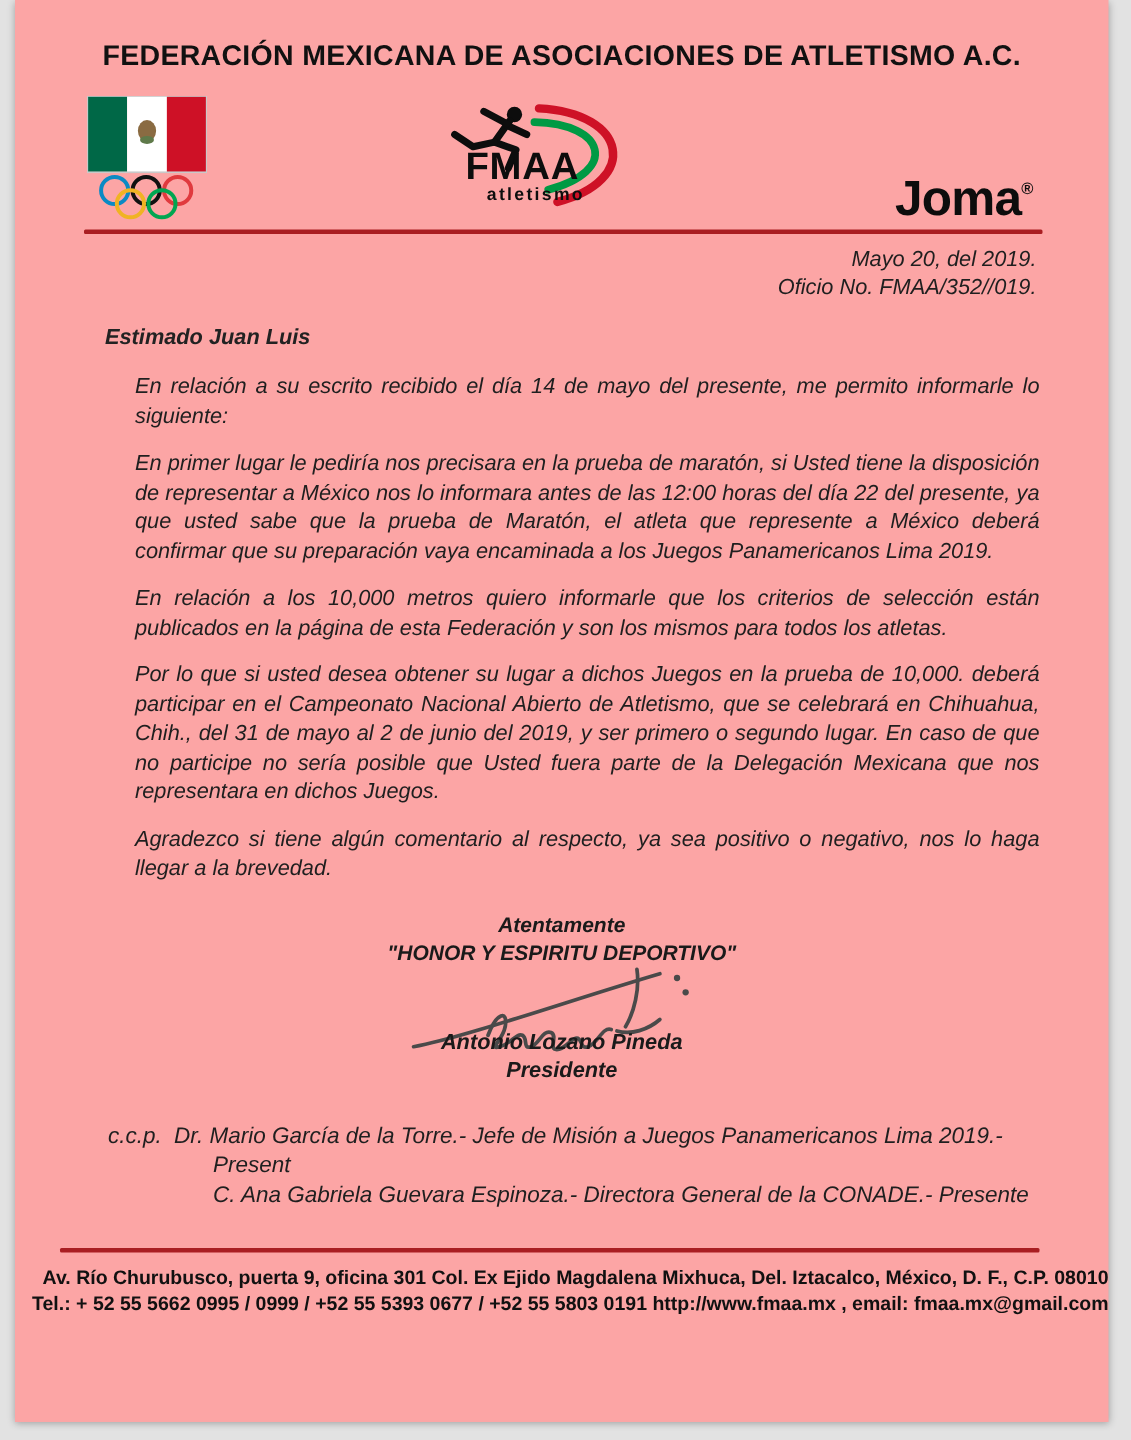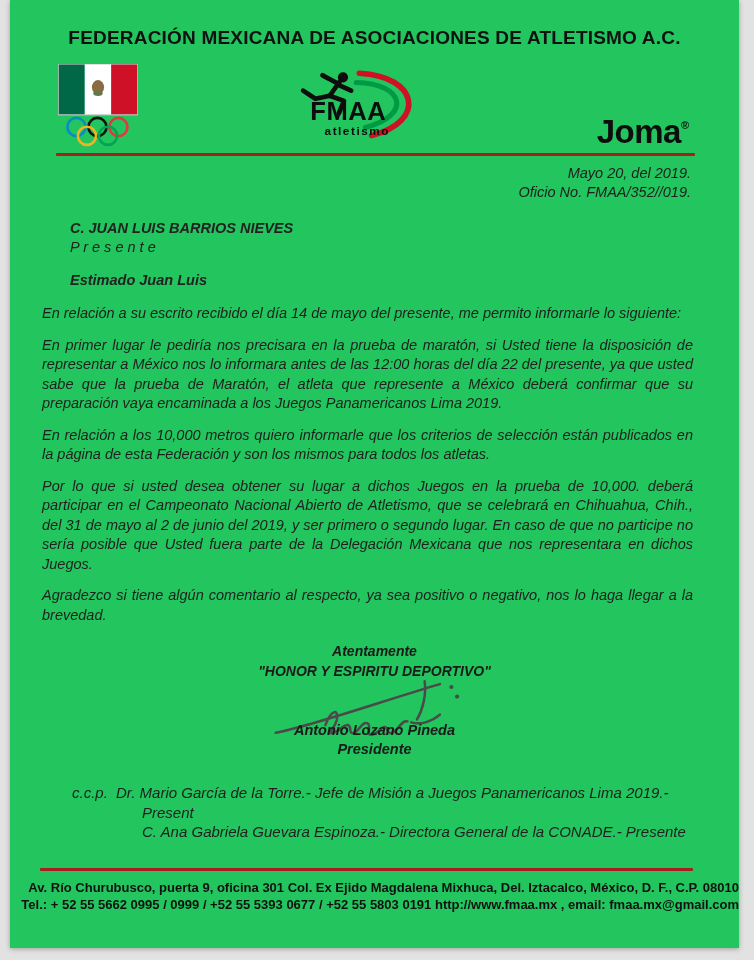--- a/index.html
+++ b/index.html
@@ -3,21 +3,21 @@
 <meta charset="utf-8">
 <style>
   html,body{margin:0;padding:0;}
   body{
     width:754px;height:960px;position:relative;overflow:hidden;
     background:#e2e2e2;
     font-family:"Liberation Sans",sans-serif;
   }
   .page{
     position:absolute;left:10px;top:0;width:729px;height:948px;
-    background:#22c55e;box-shadow:0 1px 5px rgba(0,0,0,.30);
+    background:#fca5a5;box-shadow:0 1px 5px rgba(0,0,0,.30);
     color:#222;
   }
   .title{
     margin:27px 28px 0;text-align:center;
     font-size:19px;font-weight:bold;letter-spacing:.2px;color:#111;
   }
   .logos{
     display:flex;justify-content:space-between;align-items:flex-end;
     margin:15px 50px 0 48px;height:84px;
   }
@@ -29,21 +29,21 @@
   }
   .joma sup{font-size:11px;font-weight:bold;vertical-align:14px;letter-spacing:0;}
   .rule{height:3px;background:#a91e22;margin:5px 44px 0 46px;border-radius:1px;}
   .meta{
     margin-top:8px;padding-right:48px;text-align:right;
     font-style:italic;font-size:14.5px;line-height:19px;color:#1f1f1f;
   }
   .addressee{margin:17px 46px 0 60px;font-style:italic;font-size:14.5px;line-height:19px;}
   .addressee .name{font-weight:bold;}
   .salutation{margin:15px 46px 12px 60px;font-weight:bold;font-style:italic;font-size:14.5px;}
-  .body-text{margin:16px 46px 0 32px;}
+  .body-text{margin:16px 46px 0 80px;}
   .body-text p{
     margin:0 0 12px;text-align:justify;font-style:italic;
     font-size:14.5px;line-height:19.5px;color:#1f1f1f;
   }
   .closing{
     margin-top:17px;text-align:center;font-weight:bold;font-style:italic;
     font-size:14px;line-height:19.5px;color:#1a1a1a;
   }
   .sig-wrap{text-align:center;}
   .sig-wrap svg{display:block;margin:-4px auto -18px auto;}
@@ -109,24 +109,20 @@
     <div class="joma"><span>Joma</span><sup>®</sup></div>
   </div>
 
   <div class="rule"></div>
 
   <div class="meta">
     <div>Mayo 20, del 2019.</div>
     <div>Oficio No. FMAA/352//019.</div>
   </div>
 
-  <div class="addressee">
-    <div class="name">C. JUAN LUIS BARRIOS NIEVES</div>
-    <div>P r e s e n t e</div>
-  </div>
 
   <div class="salutation">Estimado Juan Luis</div>
 
   <div class="body-text">
     <p>En relación a su escrito recibido el día 14 de mayo del presente, me permito informarle lo siguiente:</p>
     <p>En primer lugar le pediría nos precisara en la prueba de maratón, si Usted tiene la disposición de representar a México nos lo informara antes de las 12:00 horas del día 22 del presente, ya que usted sabe que la prueba de Maratón, el atleta que represente a México deberá confirmar que su preparación vaya encaminada a los Juegos Panamericanos Lima 2019.</p>
     <p>En relación a los 10,000 metros quiero informarle que los criterios de selección están publicados en la página de esta Federación y son los mismos para todos los atletas.</p>
     <p>Por lo que si usted desea obtener su lugar a dichos Juegos en la prueba de 10,000. deberá participar en el Campeonato Nacional Abierto de Atletismo, que se celebrará en Chihuahua, Chih., del 31 de mayo al 2 de junio del 2019, y ser primero o segundo lugar.  En caso de que no participe no sería posible que Usted fuera parte de la Delegación Mexicana que nos representara en dichos Juegos.</p>
     <p>Agradezco si tiene algún comentario al respecto, ya sea positivo o negativo, nos lo haga llegar a la brevedad.</p>
   </div>

